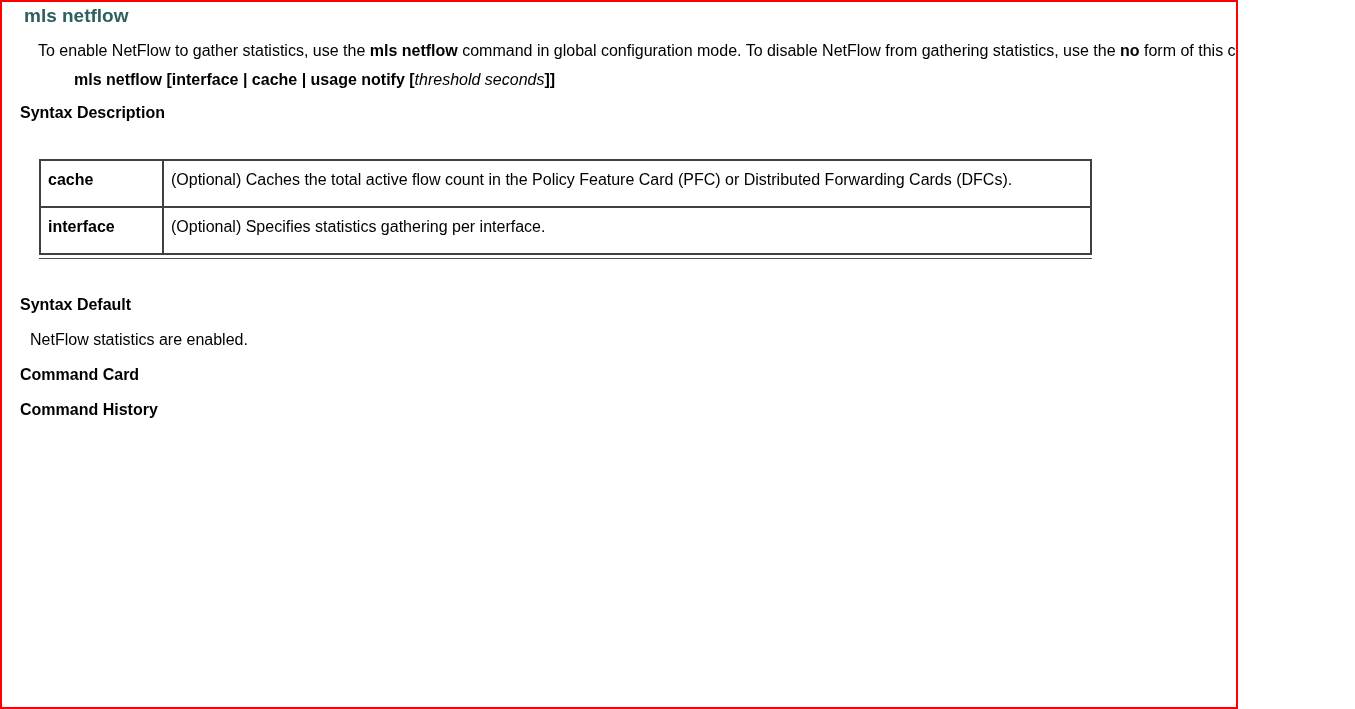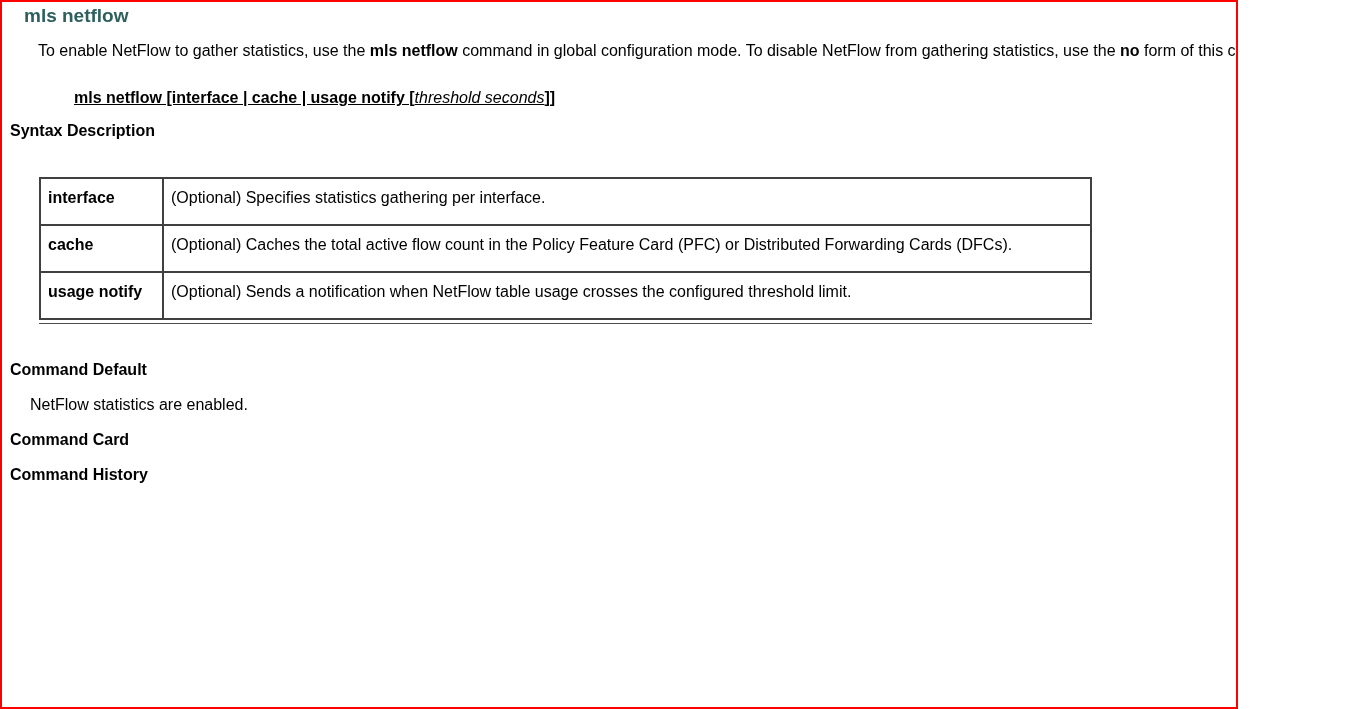--- a/index.html
+++ b/index.html
@@ -24,30 +24,29 @@
     color: #2e5f5f;
   }
   .intro {
     margin: 13px 10px 0 36px;
     width: 1306px;
     font-size: 16px;
     line-height: 24px;
   }
   .intro b { font-weight: bold; }
   .syntax-line {
-    margin: 26px 0 0 72px;
+    margin: 8px 0 0 72px;
     font-size: 16px;
     line-height: 18px;
     font-weight: bold;
-    text-decoration: underline;
   }
   .syntax-line + .syntax-line { margin-top: 15px; }
   .syntax-line .ital { font-style: italic; font-weight: normal; }
   .section-heading {
-    margin: 15px 0 0 8px;
+    margin: 15px 0 0 18px;
     font-size: 16px;
     line-height: 18px;
     font-weight: bold;
   }
   .section-body {
     margin: 17px 0 0 28px;
     font-size: 16px;
     line-height: 18px;
   }
   .heading-gap-lg { margin-top: 33px; }
@@ -88,35 +87,31 @@
 
   <div class="syntax-line"><span>mls netflow [interface | cache | usage notify [</span><span class="ital">threshold seconds</span><span>]]</span></div>
 
 
   <div class="section-heading">Syntax Description</div>
 
   <div class="table-wrap">
     <table class="syntax-table">
       <tbody>
           <tr>
-            <td class="key bold">interface</td>
-            <td class="desc">(Optional) Specifies statistics gathering per interface.</td>
-          </tr>
-          <tr>
             <td class="key bold">cache</td>
             <td class="desc">(Optional) Caches the total active flow count in the Policy Feature Card (PFC) or Distributed Forwarding Cards (DFCs).</td>
           </tr>
           <tr>
-            <td class="key bold">usage notify</td>
-            <td class="desc">(Optional) Sends a notification when NetFlow table usage crosses the configured threshold limit.</td>
+            <td class="key bold">interface</td>
+            <td class="desc">(Optional) Specifies statistics gathering per interface.</td>
           </tr>
         </tbody>
     </table>
   </div>
 
-  <div class="section-heading heading-gap-lg">Command Default</div>
+  <div class="section-heading heading-gap-lg">Syntax Default</div>
   <div class="section-body">NetFlow statistics are enabled.</div>
 
   <div class="section-heading heading-gap">Command Card</div>
 
   <div class="section-heading heading-gap">Command History</div>
 
 </div>
 
 </body></html>

